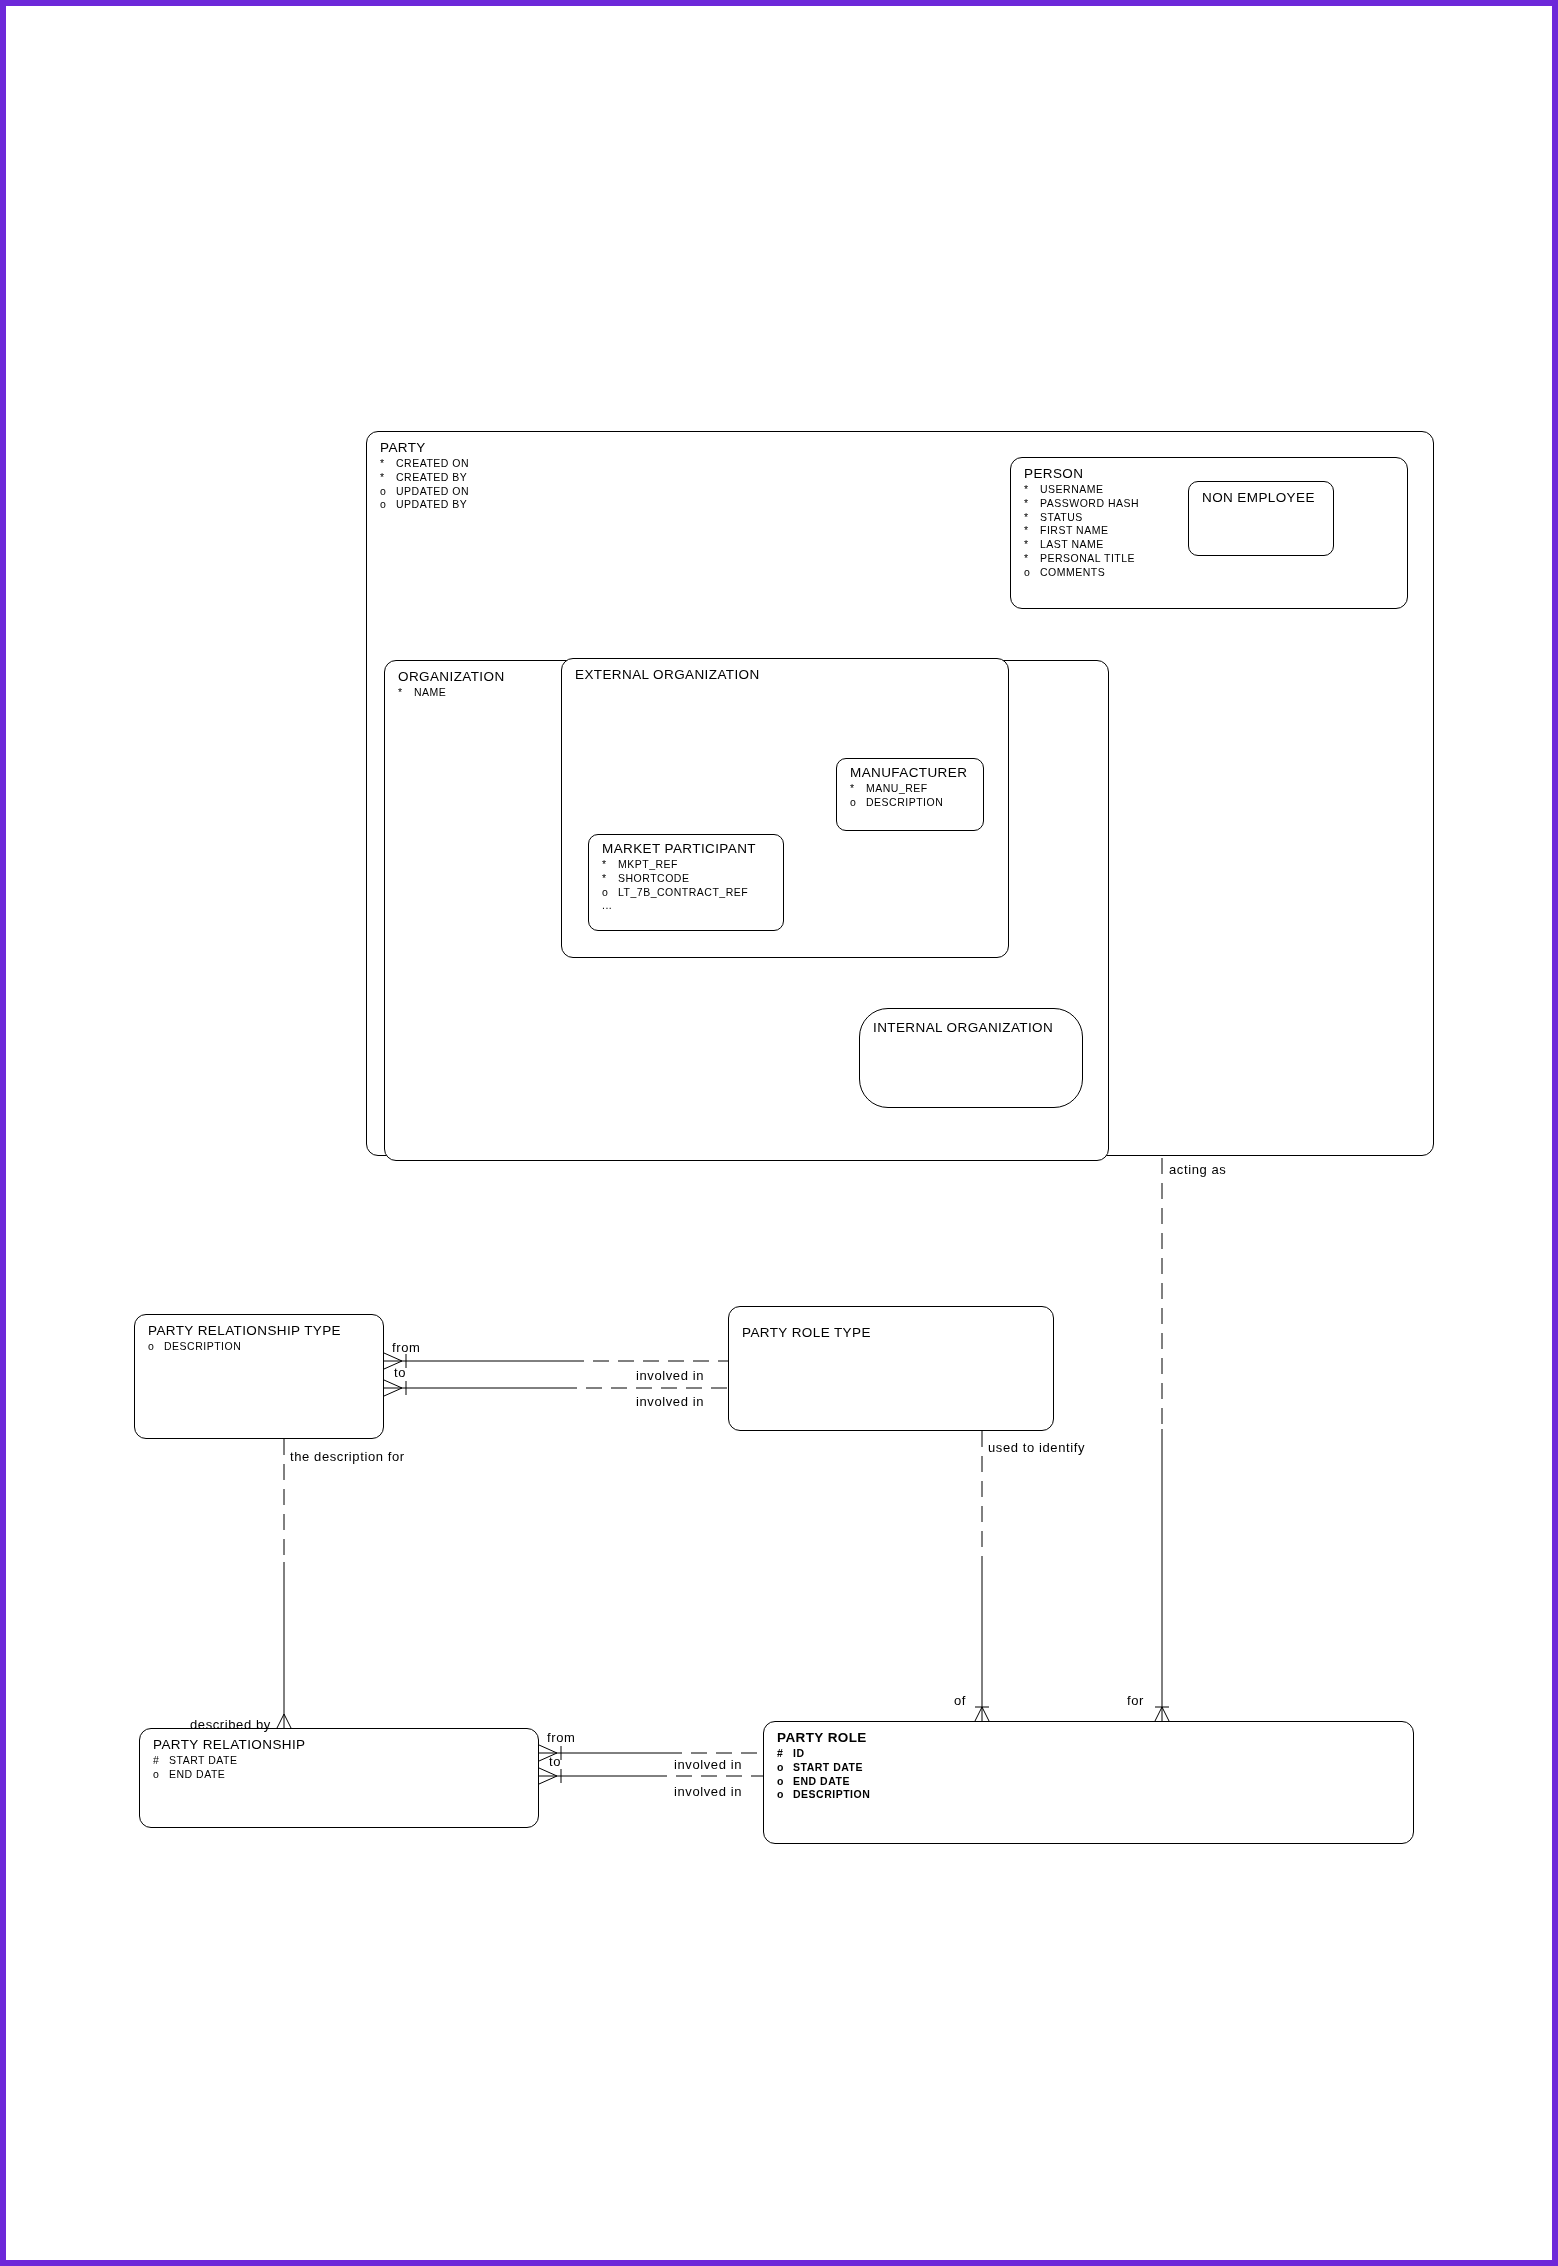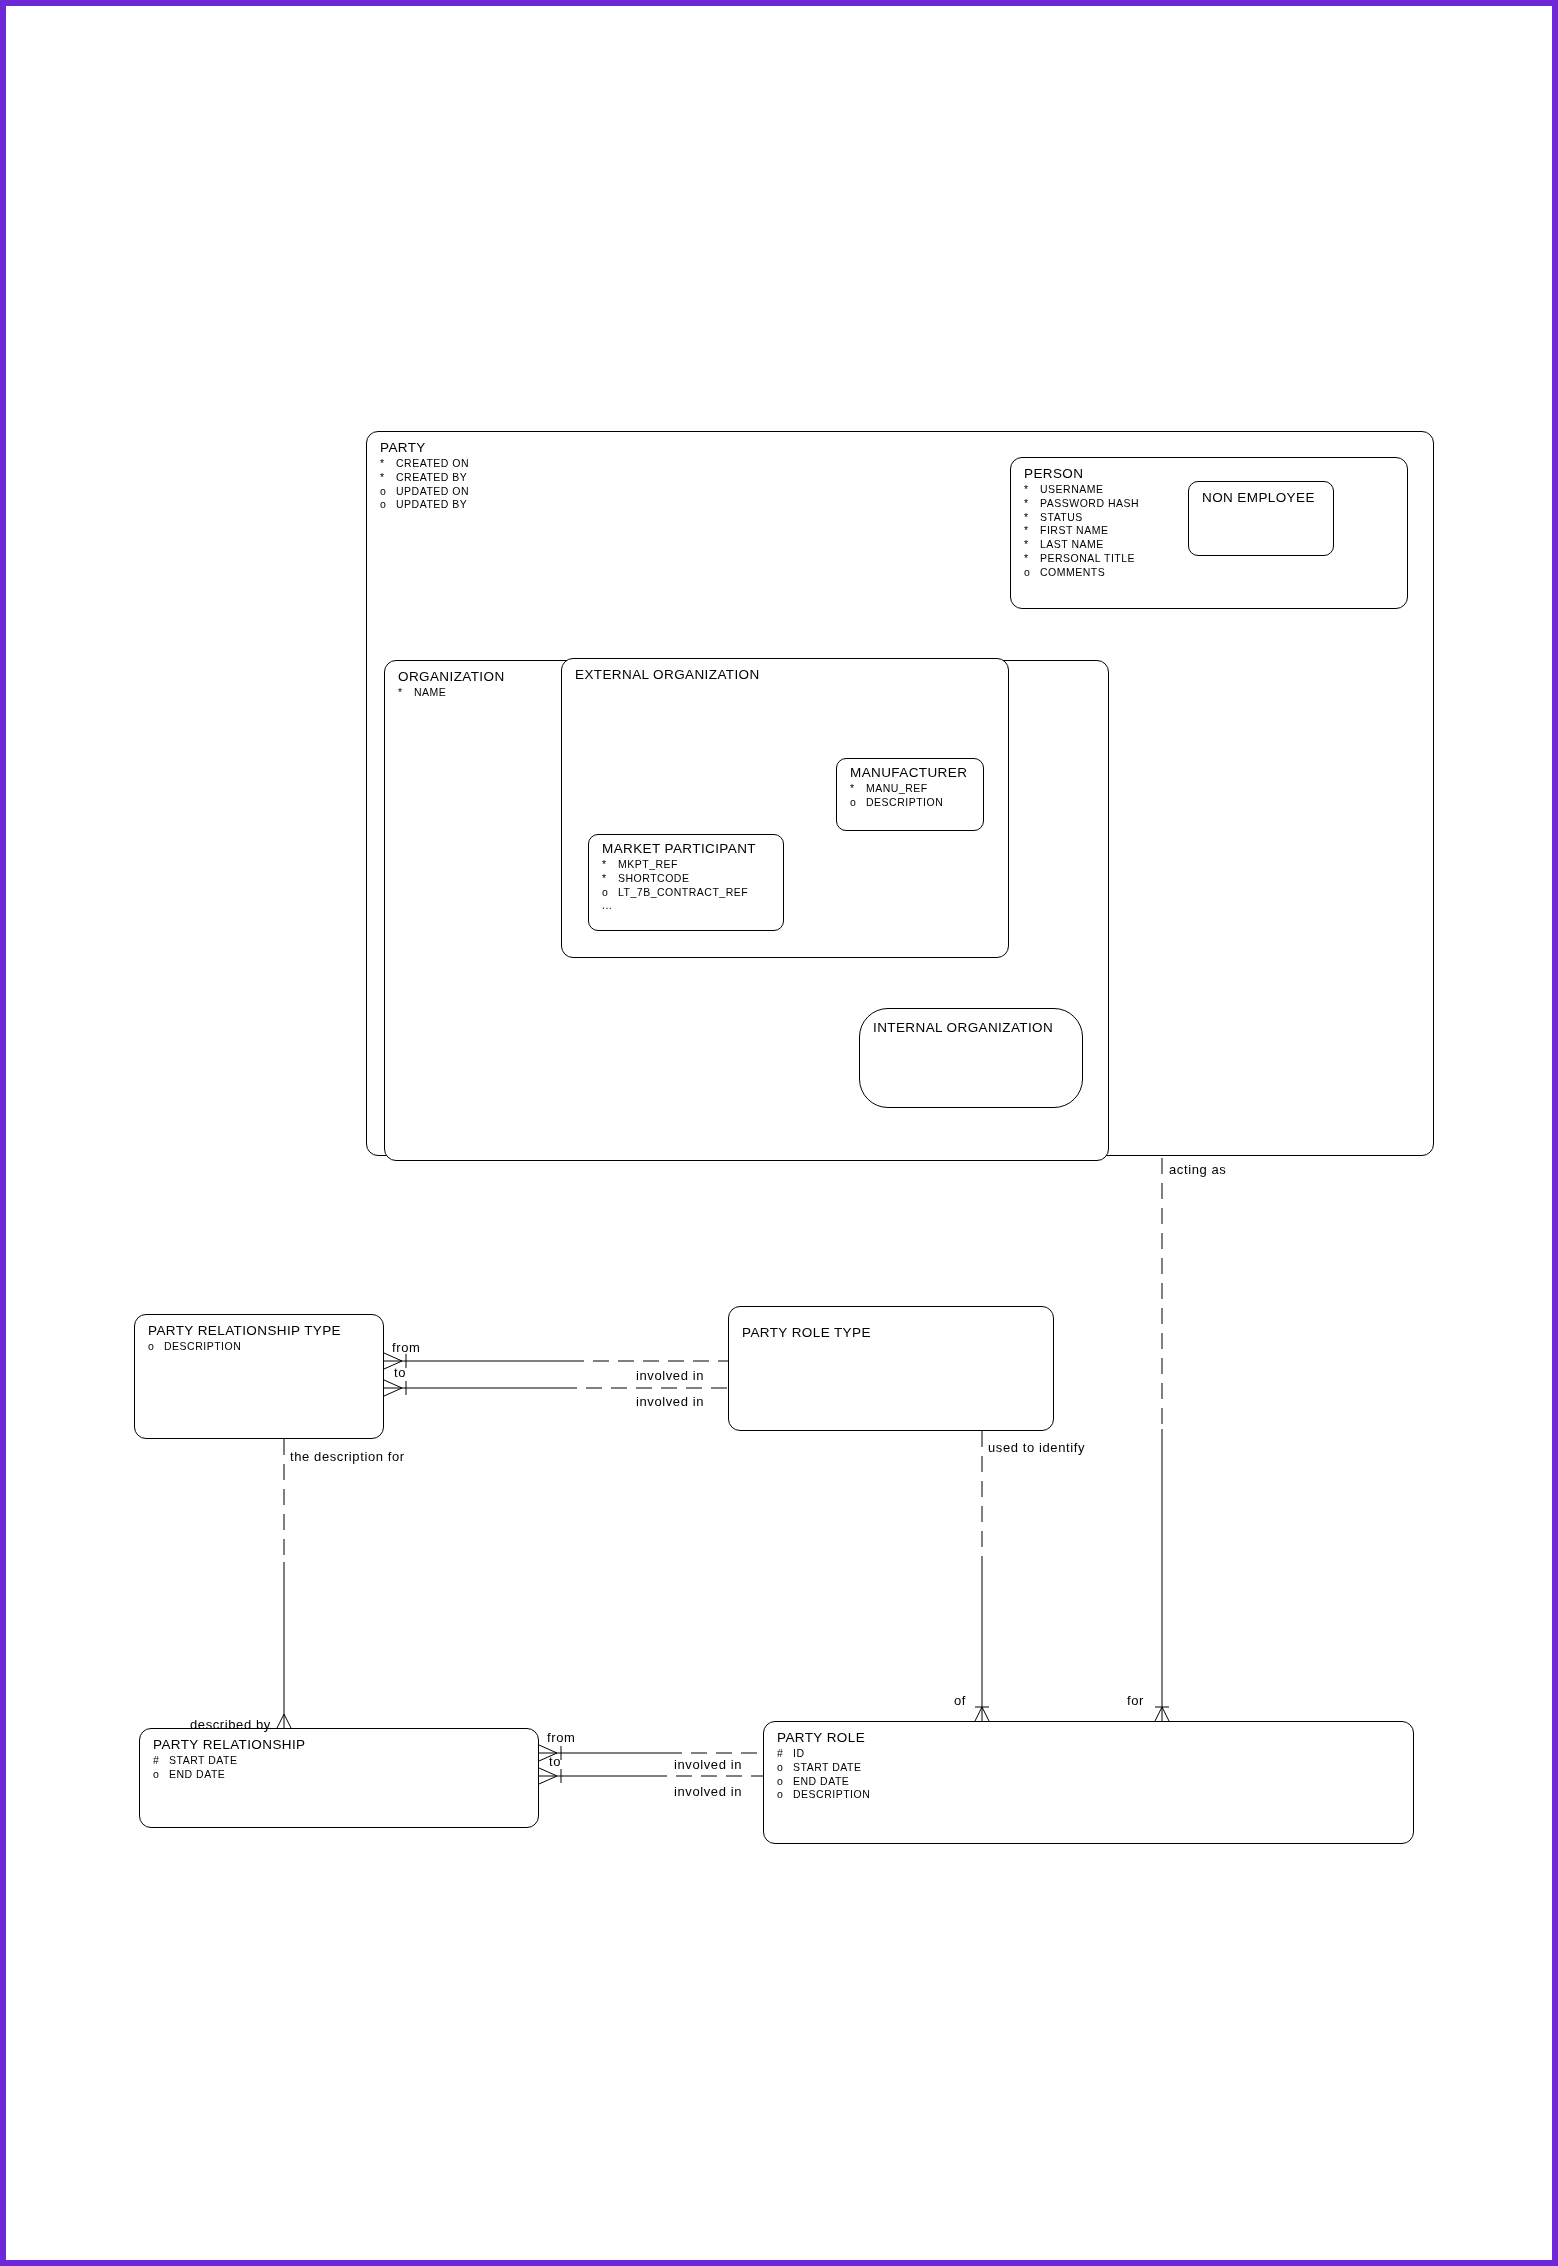--- a/index.html
+++ b/index.html
@@ -52,21 +52,21 @@
   #e-person{left:1004px;top:451px;width:398px;height:152px;}
   #e-non-employee{left:1182px;top:475px;width:146px;height:75px;border-radius:10px;}
   #e-organization{left:378px;top:626px;width:725px;height:501px;margin-top:28px;}
   #e-external-organization{left:555px;top:652px;width:448px;height:300px;}
   #e-manufacturer{left:830px;top:752px;width:148px;height:73px;border-radius:10px;padding-top:4px;}
   #e-market-participant{left:582px;top:828px;width:196px;height:97px;border-radius:10px;padding-top:4px;}
   #e-internal-organization{left:853px;top:1002px;width:224px;height:100px;padding-top:9px;border-radius:29px;}
   #e-party-relationship-type{left:128px;top:1308px;width:250px;height:125px;}
   #e-party-role-type{left:722px;top:1300px;width:326px;height:125px;padding-top:16px;}
   #e-party-relationship{left:133px;top:1722px;width:400px;height:100px;}
-  #e-party-role{left:757px;top:1715px;width:651px;height:123px;}
+  #e-party-role{left:757px;top:1715px;width:651px;height:123px;font-weight:bold;}
 
   
   #l-prt-from{left:386px;top:1334px;}
   #l-prt-to{left:388px;top:1359px;}
   #l-prt-inv-top{left:630px;top:1362px;}
   #l-prt-inv-bottom{left:630px;top:1388px;}
   #l-pr-from{left:541px;top:1724px;}
   #l-pr-to{left:543px;top:1748px;}
   #l-pr-inv-top{left:668px;top:1751px;}
   #l-pr-inv-bottom{left:668px;top:1778px;}

